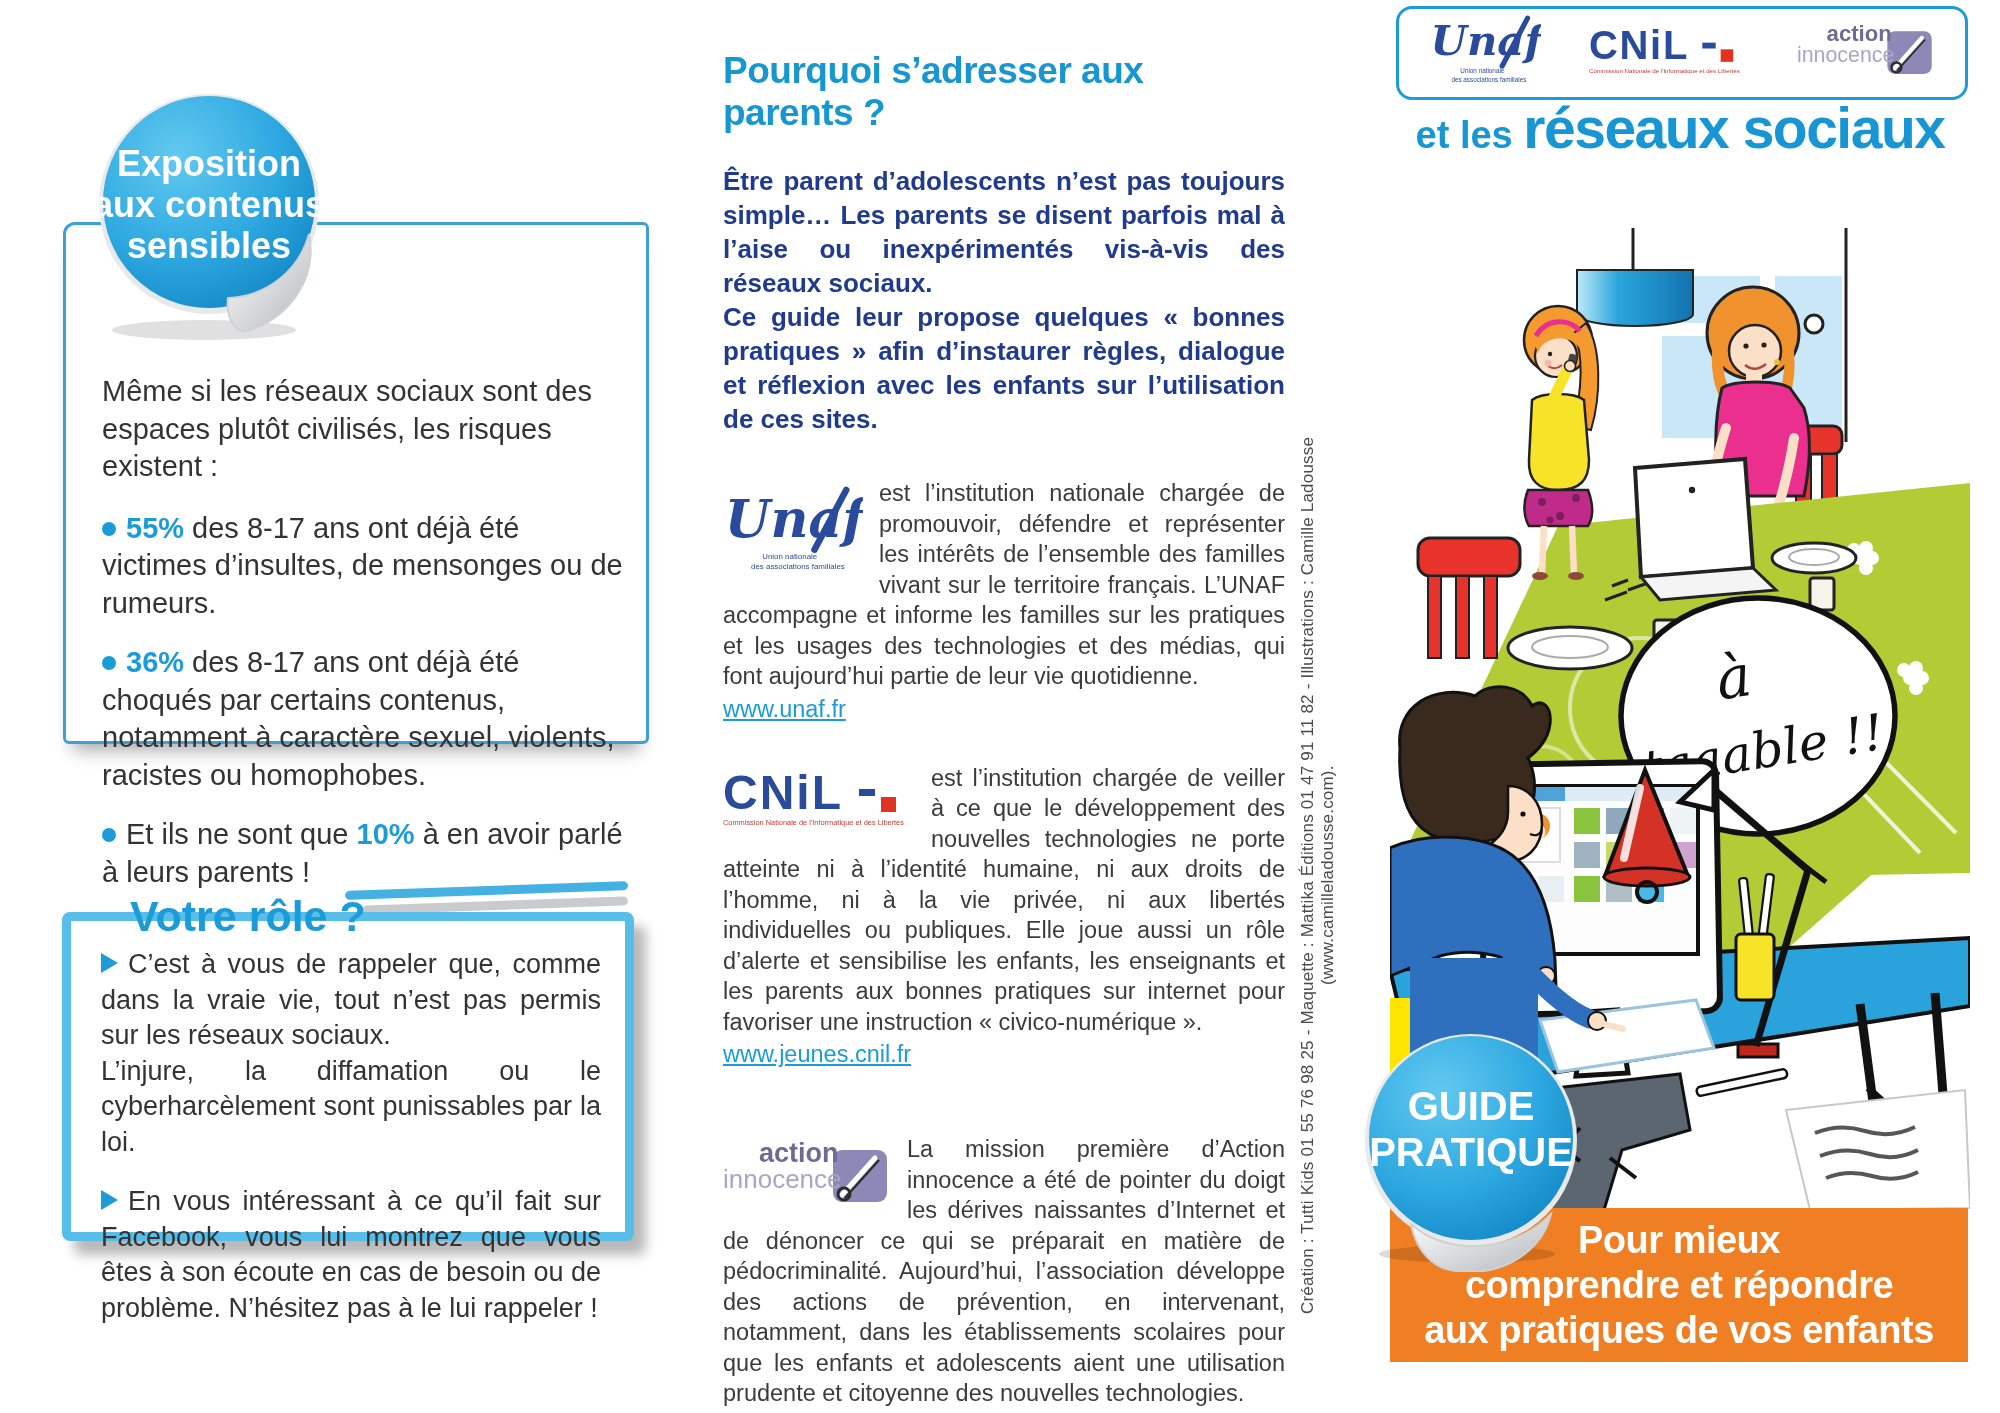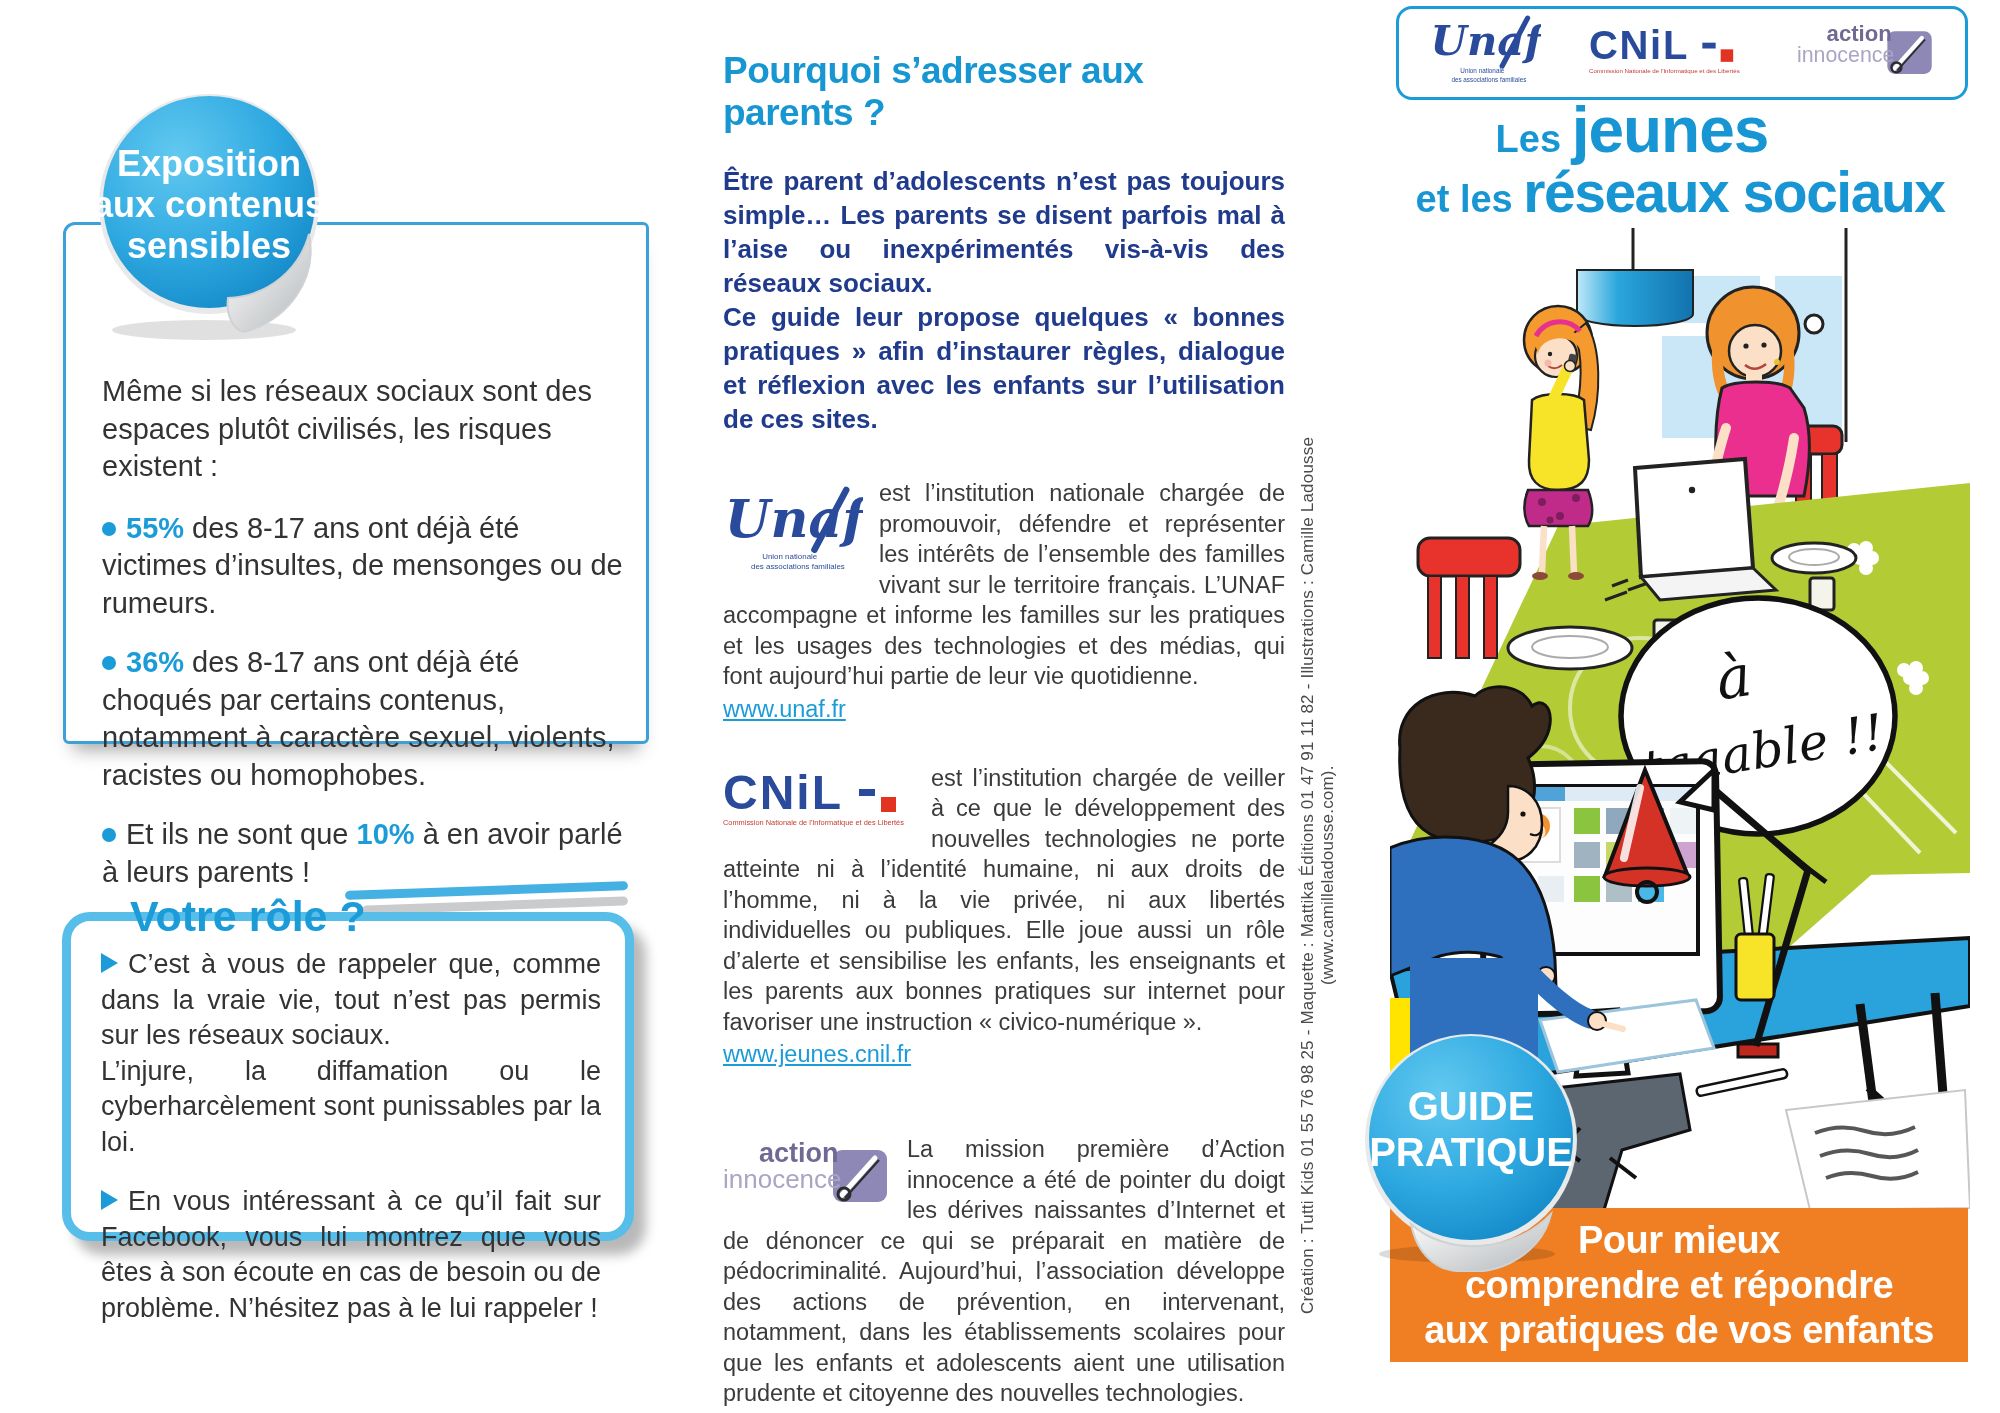--- a/index.html
+++ b/index.html
@@ -17,21 +17,21 @@
   .stats-box .intro{margin:0 0 24px 0;}
   .stats-box .bullet{margin:0 0 22px 0;}
   .dot{display:inline-block;width:14px;height:14px;border-radius:50%;background:#1b9cd8;margin-right:10px;vertical-align:2px;}
   .pct{color:#1b9cd8;font-weight:bold;}
   .sticker{position:absolute;left:92px;top:92px;z-index:5;}
   .role-heading{position:absolute;left:130px;top:892px;font-size:43px;font-weight:bold;color:#1b9cd8;z-index:4;}
   .role-line-blue{position:absolute;left:345px;top:886px;width:283px;height:9px;border-radius:5px;background:#45b1e2;transform:rotate(-2deg);}
   .role-line-gray{position:absolute;left:362px;top:901px;width:266px;height:9px;border-radius:5px;background:#c9cbcd;transform:rotate(-2deg);}
   .role-box{
     position:absolute;left:62px;top:912px;width:500px;height:285px;
-    border:9px solid #57bde9;border-radius:28px;background:#fff;
+    border:9px solid #57bde9;border-radius:8px;background:#fff;
     box-shadow:12px 14px 12px rgba(0,0,0,.28);
     padding:26px 24px 0 30px;font-size:27px;line-height:35.5px;color:#333;
   }
   .role-box p{margin:0;text-align:justify;}
   .role-box p.gap{margin-top:24px;}
   .tri{display:inline-block;width:0;height:0;border-left:17px solid #1b9cd8;border-top:10px solid transparent;border-bottom:10px solid transparent;margin-right:10px;}
   
   .middle{position:absolute;left:723px;top:50px;width:562px;}
   .mid-heading{font-size:37px;font-weight:bold;color:#1797d2;letter-spacing:-.5px;margin:0 0 30px 0;}
   .mid-intro p{margin:0;text-align:justify;font-size:26px;line-height:34px;font-weight:bold;color:#203a8c;}
@@ -188,21 +188,20 @@
       <line x1="118" y1="58" x2="152" y2="20" stroke="#ffffff" stroke-width="5" stroke-linecap="round"></line>
       <line x1="122" y1="60" x2="156" y2="22" stroke="#2c2c2c" stroke-width="2.2"></line>
       <circle cx="121" cy="56" r="6" fill="none" stroke="#2c2c2c" stroke-width="3"></circle>
       <text x="36" y="24" font-size="27" font-weight="bold" fill="#6f6a94">action</text>
       <text x="0" y="50" font-size="26" fill="#a9a5c4">innocence</text>
     </svg>
   </span>
 </div>
 
 <div class="cover-title">
-  <div class="l1"><span class="t-small">Les </span><span class="t-big1">jeunes</span></div>
   <div class="l2"><span class="t-small">et les </span><span class="t-big2">réseaux sociaux</span></div>
 </div>
 
 <div class="illustration">
 <svg width="580" height="982" viewBox="0 0 580 982">
   <defs>
     <linearGradient id="lampGrad" x1="0" y1="0" x2="1" y2="0">
       <stop offset="0" stop-color="#bfe9f8"></stop>
           <stop offset="0.35" stop-color="#2aa6dd"></stop>
           <stop offset="1" stop-color="#1272ae"></stop>

